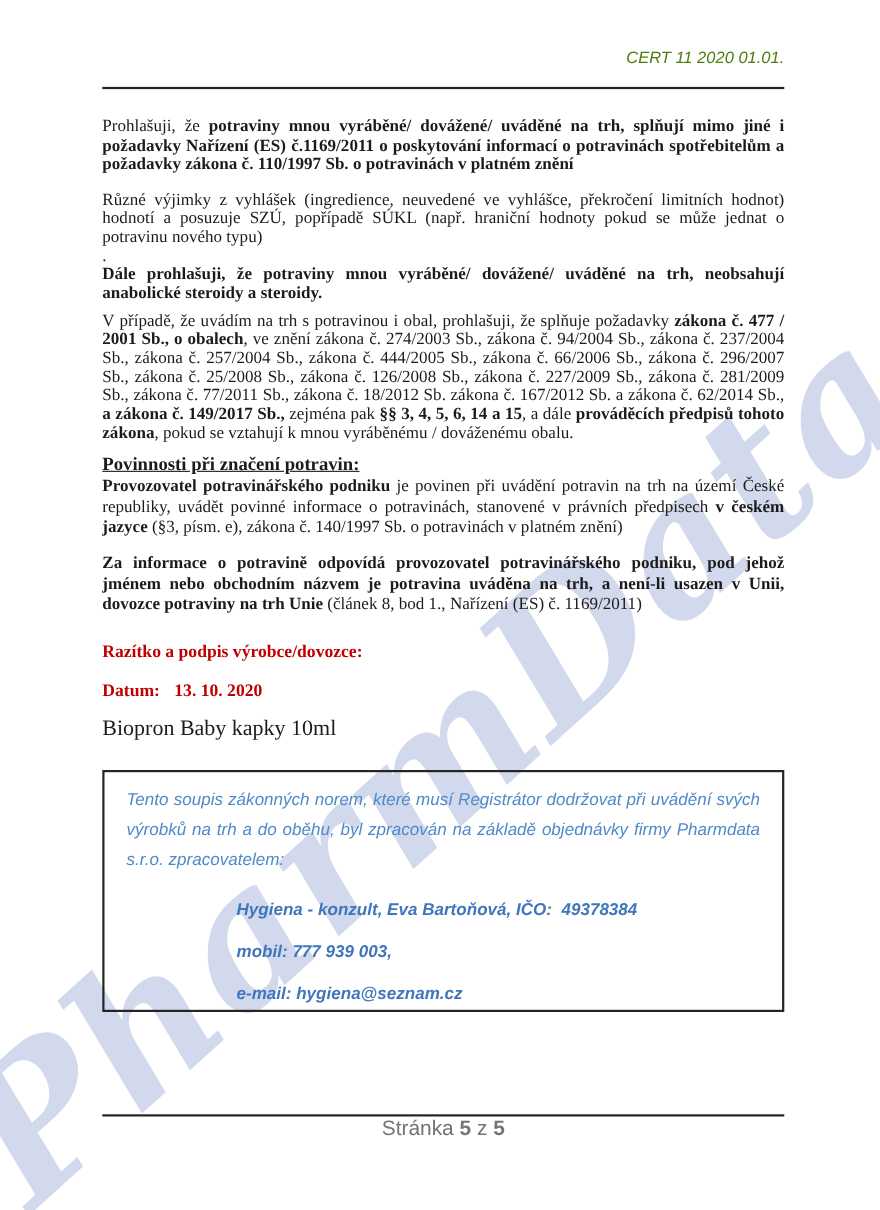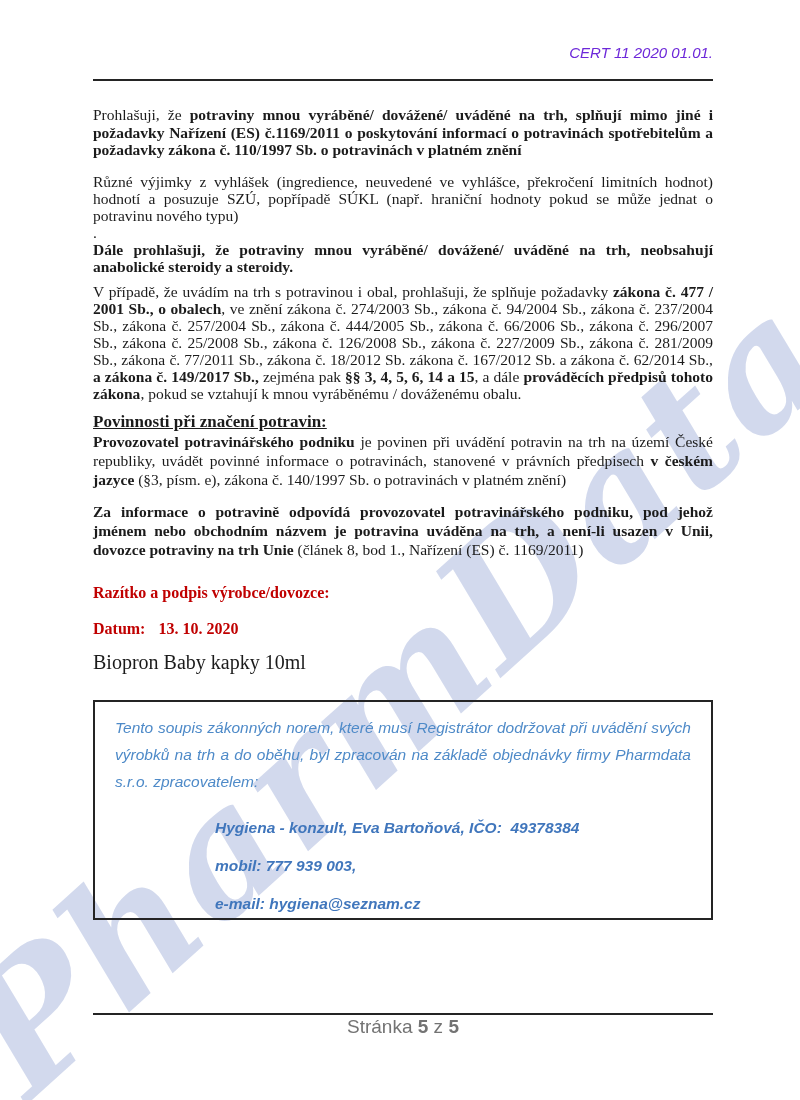--- a/index.html
+++ b/index.html
@@ -11,21 +11,21 @@
   .watermark {
     position:absolute; left:-170px; top:545px; width:1240px; z-index:0;
     transform:rotate(-42deg); transform-origin:center center;
     font-family:"DejaVu Serif", serif; font-style:italic; font-weight:bold;
     font-size:168px; letter-spacing:3px; white-space:nowrap; text-align:center;
     color:var(--wm-blue,#CBD3EA); opacity:.85; user-select:none; pointer-events:none;
   }
   .content { position:absolute; left:93px; width:620px; top:0; z-index:1; }
   .cert {
     margin-top:44px; text-align:right; font-family:"Liberation Sans", sans-serif;
-    font-style:italic; font-size:15px; line-height:18px; color:#6d28d9;
+    font-style:italic; font-size:15px; line-height:18px; color:#4d7c0f;
   }
   .rule { margin-top:17px; border-top:2px solid #242424; height:0; }
   p { margin:0; }
   .para { font-size:15.5px; line-height:17px; text-align:justify; }
   .p1 { margin-top:25px; line-height:17.5px; }
   .p2 { margin-top:14px; }
   .dot { text-align:left; }
   .p3 { font-weight:bold; }
   .p4 { margin-top:8px; }
   .heading {

